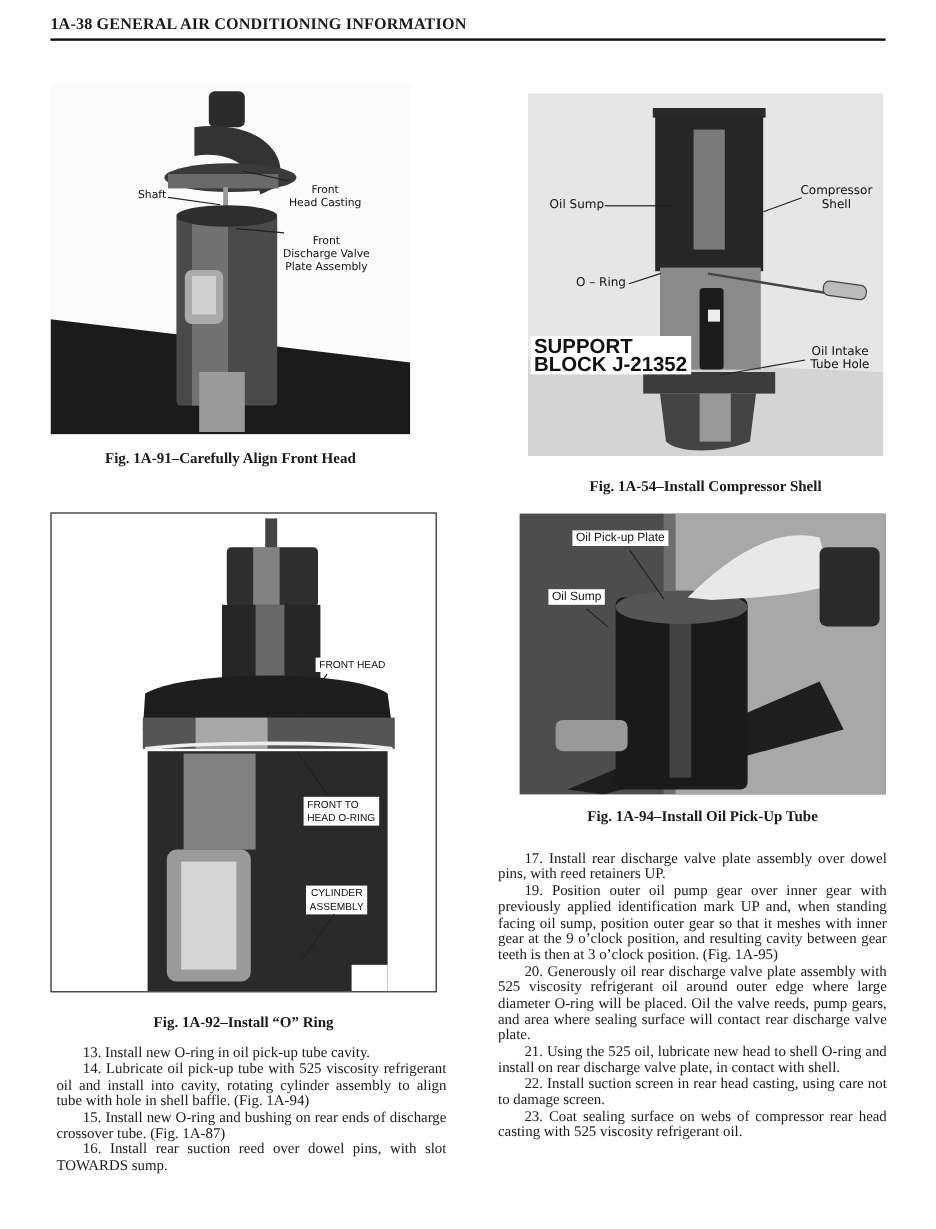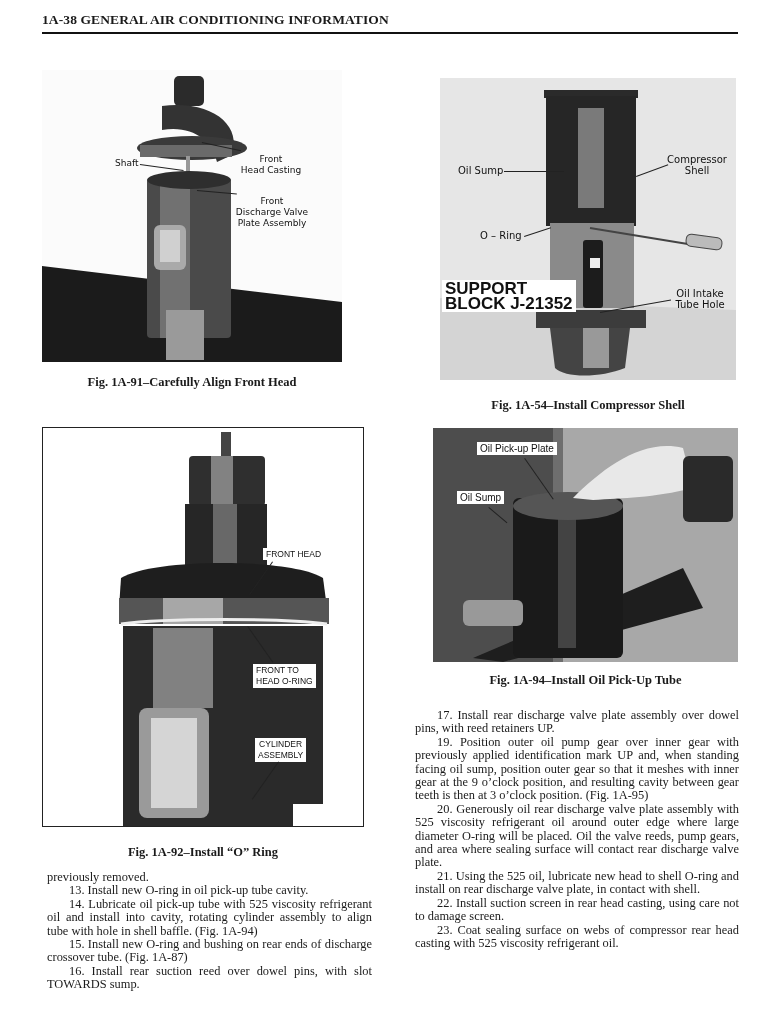--- a/index.html
+++ b/index.html
@@ -141,21 +141,20 @@
     <rect x="30" y="172" width="60" height="26" rx="6" fill="#999"></rect>
   </svg>
   <div class="boxlabel" style="left:44px; top:14px; font-size:10px;">Oil Pick-up Plate</div>
   <div class="leader" style="left:92px; top:30px; width:50px; transform:rotate(55deg);"></div>
   <div class="boxlabel" style="left:24px; top:63px; font-size:10px;">Oil Sump</div>
   <div class="leader" style="left:56px; top:79px; width:24px; transform:rotate(40deg);"></div>
 </div>
 <div class="caption" style="left:433px; top:673px; width:305px;">Fig. 1A-94–Install Oil Pick-Up Tube</div>
 
 <div class="textcol" style="left:47px; top:871px; width:325px;">
-  <p class="noindent">previously removed.</p>
   <p>13. Install new O-ring in oil pick-up tube cavity.</p>
   <p>14. Lubricate oil pick-up tube with 525 viscosity refrigerant oil and install into cavity, rotating cylinder assembly to align tube with hole in shell baffle. (Fig. 1A-94)</p>
   <p>15. Install new O-ring and bushing on rear ends of discharge crossover tube. (Fig. 1A-87)</p>
   <p>16. Install rear suction reed over dowel pins, with slot TOWARDS sump.</p>
 </div>
 
 <div class="textcol" style="left:415px; top:709px; width:324px;">
   <p>17. Install rear discharge valve plate assembly over dowel pins, with reed retainers UP.</p>
   <p>19. Position outer oil pump gear over inner gear with previously applied identification mark UP and, when standing facing oil sump, position outer gear so that it meshes with inner gear at the 9 o’clock position, and resulting cavity between gear teeth is then at 3 o’clock position. (Fig. 1A-95)</p>
   <p>20. Generously oil rear discharge valve plate assembly with 525 viscosity refrigerant oil around outer edge where large diameter O-ring will be placed. Oil the valve reeds, pump gears, and area where sealing surface will contact rear discharge valve plate.</p>

